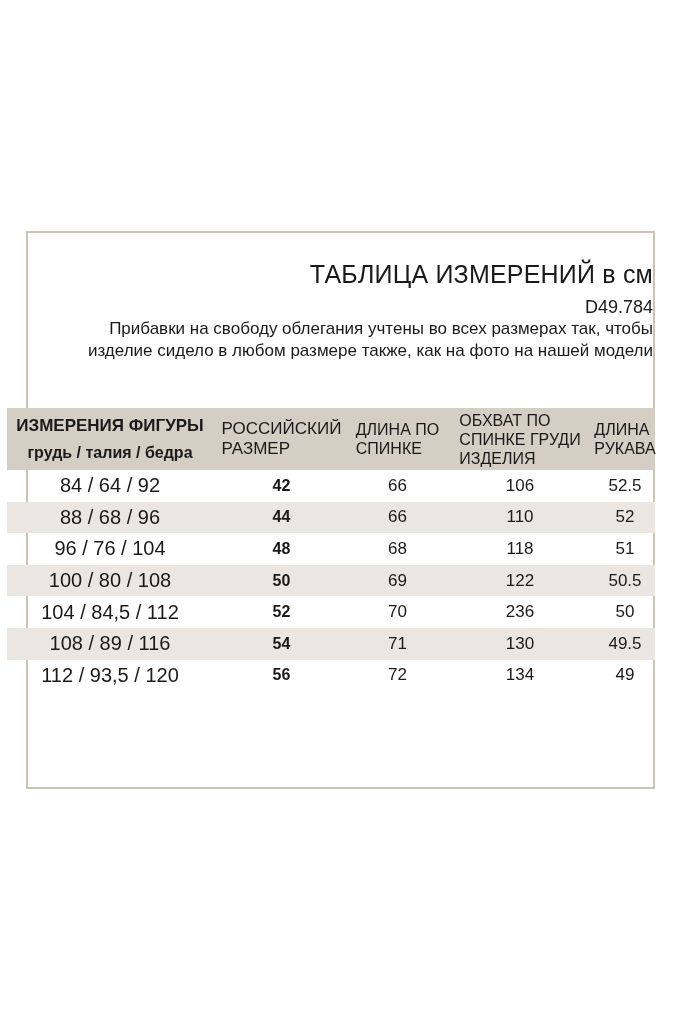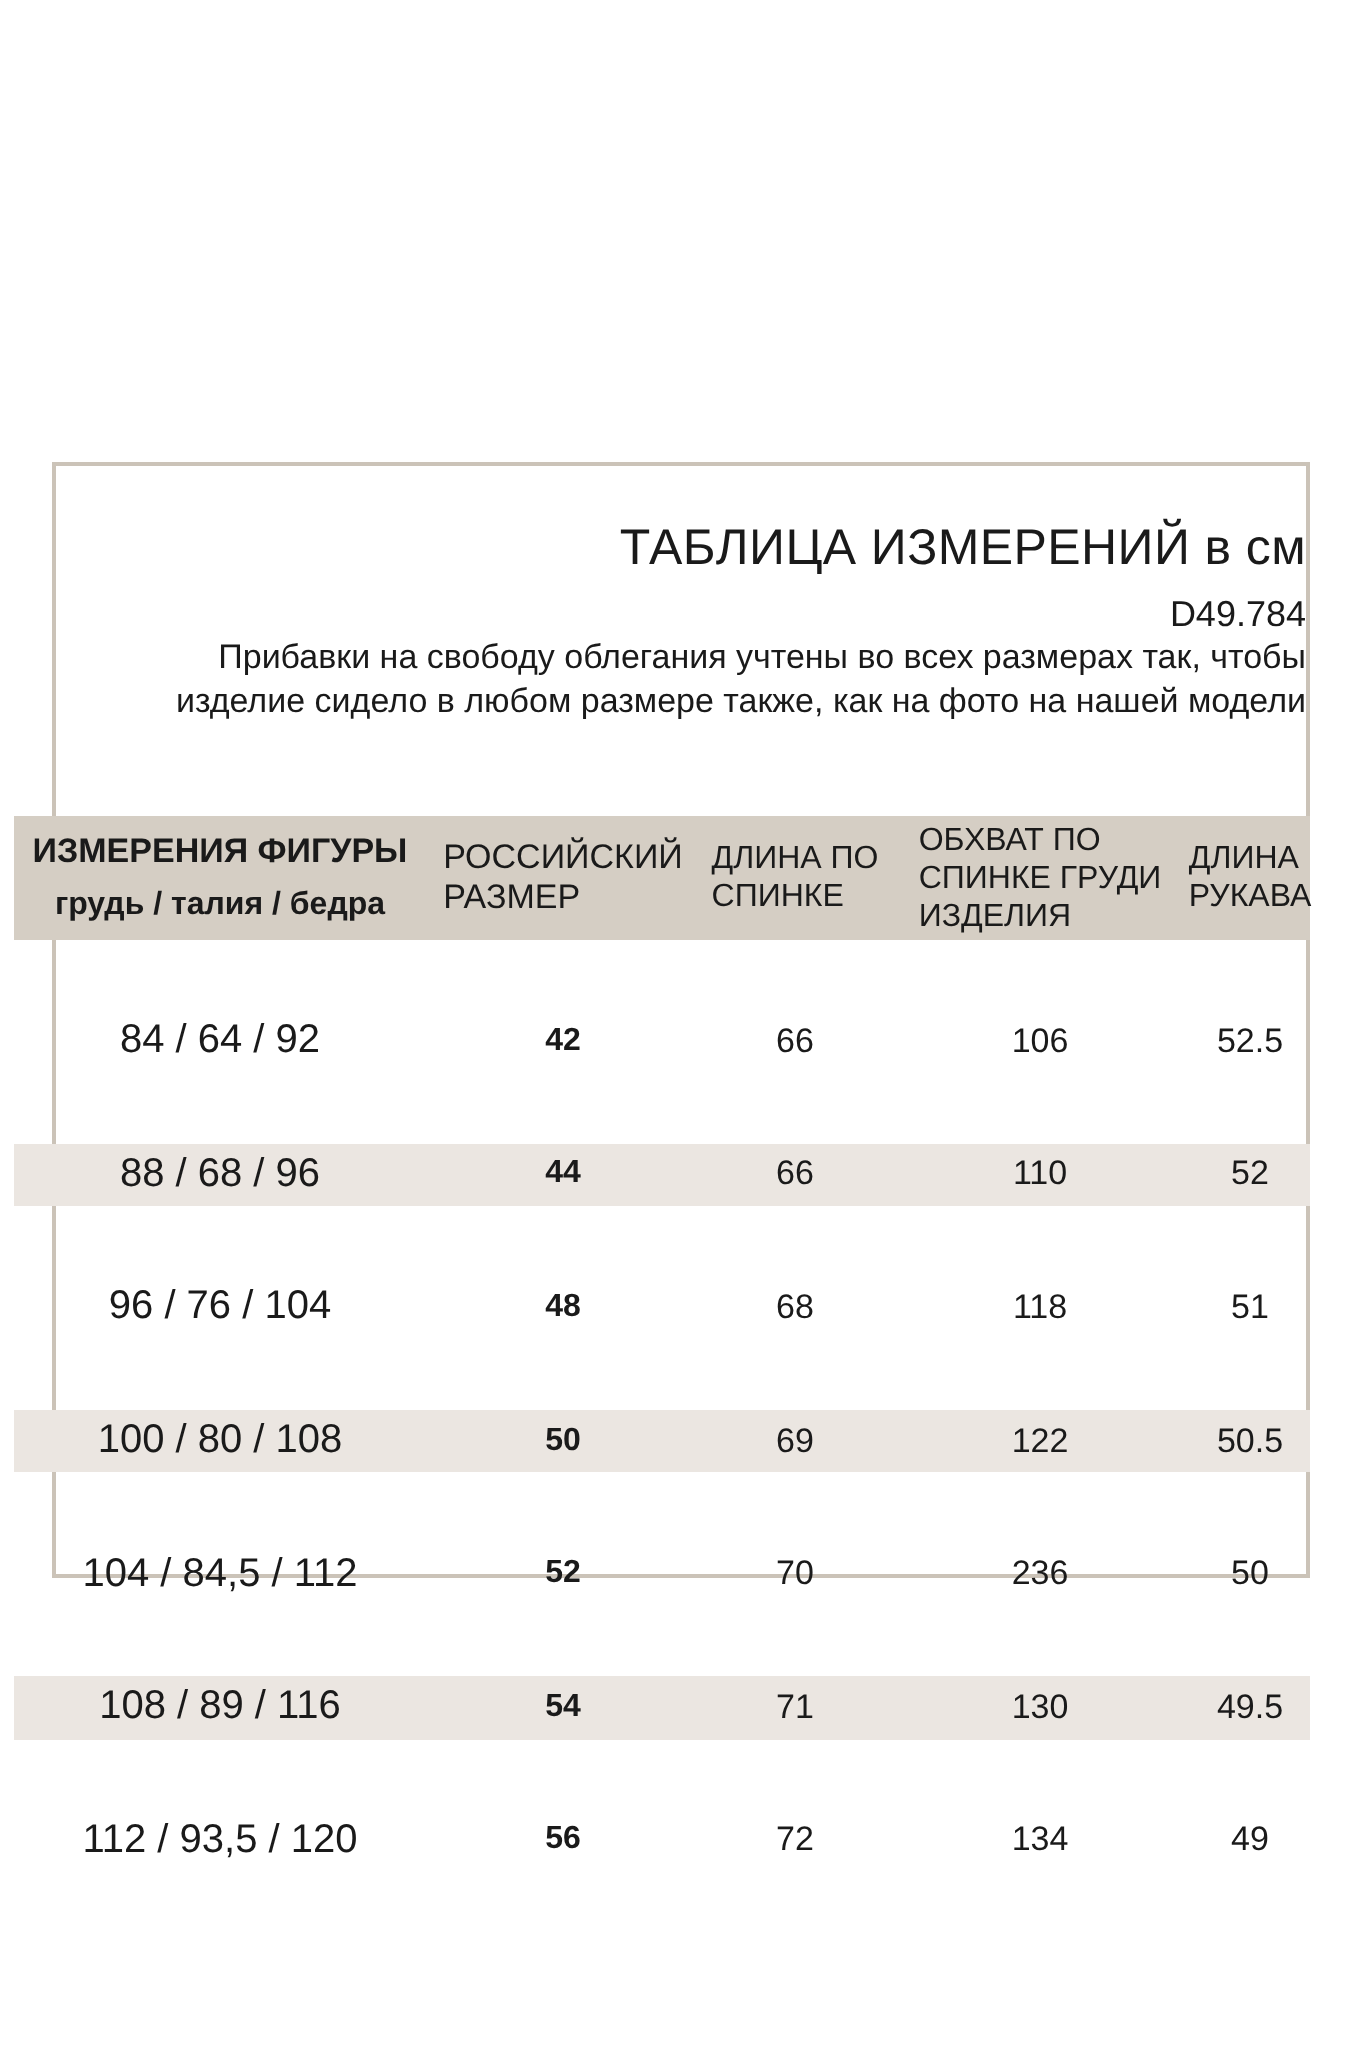--- a/index.html
+++ b/index.html
@@ -83,21 +83,20 @@
   .hc-size {
     font-weight: 400;
     font-size: 17px;
     line-height: 20px;
   }
   .t-body .t-row {
     display: grid;
     grid-template-columns: 206px 137px 95px 150px 60px;
     height: 31.6px;
     background: transparent;
-    margin-top: 35px;
   }
   .t-body .t-row:nth-child(even) {
     background: #ebe6e1;
   }
   .t-cell {
     display: flex;
     align-items: center;
     justify-content: center;
     text-align: center;
     font-size: 17px;

